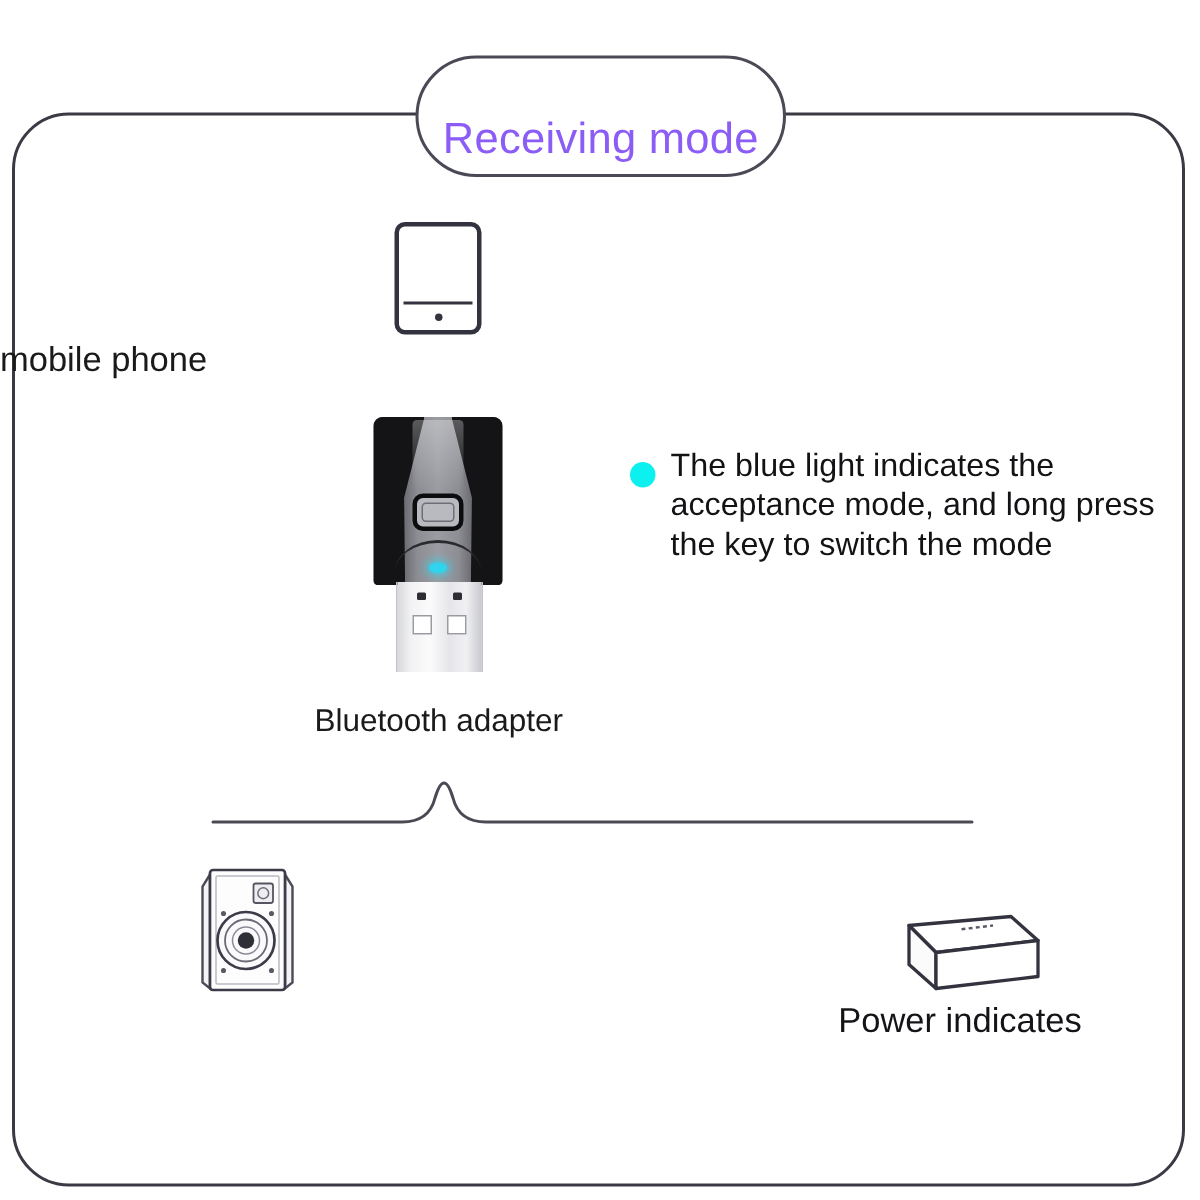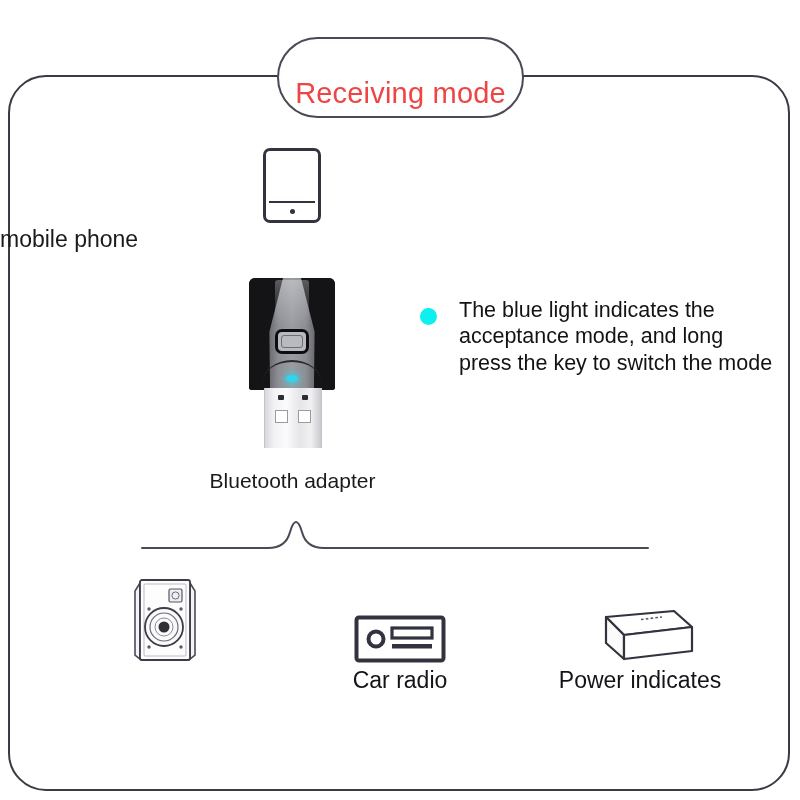--- a/index.html
+++ b/index.html
@@ -44,21 +44,21 @@
     border-radius: 42px;
     background: #ffffff;
     box-sizing: border-box;
     display: flex;
     align-items: center;
     justify-content: center;
     z-index: 5;
   }
   .title-pill .title-text {
     font-size: 29px;
-    color: #ef4444;
+    color: #8b5cf6;
     letter-spacing: 0.2px;
     line-height: 1;
     white-space: nowrap;
     margin-top: 31px;
   }
 
   
   .phone-wrap {
     position: absolute;
     left: 263px;
@@ -255,21 +255,20 @@
     width: 17px;
     height: 17px;
     border-radius: 50%;
     background: #0cf0f0;
     margin-top: 11px;
   }
   .note-text {
     font-size: 21.5px;
     line-height: 1.23;
     color: #131316;
-    margin-left: 12px;
   }
 
   
   .brace {
     position: absolute;
     left: 140px;
     top: 520px;
     width: 510px;
     height: 32px;
   }
@@ -361,31 +360,20 @@
         <circle cx="38" cy="50" r="9" stroke="#8b8b96" stroke-width="1" fill="none"></circle>
         <circle cx="38" cy="50" r="5.5" fill="#2f2f38"></circle>
         <circle cx="23" cy="32" r="1.7" fill="#5a5a66"></circle>
         <circle cx="55" cy="32" r="1.7" fill="#5a5a66"></circle>
         <circle cx="23" cy="70" r="1.7" fill="#5a5a66"></circle>
         <circle cx="55" cy="70" r="1.7" fill="#5a5a66"></circle>
       </svg>
     </div>
   </div>
 
-  <div class="dev dev-radio">
-    <div class="dev-art">
-      <svg width="92" height="48" viewBox="0 0 92 48" fill="none" aria-hidden="true">
-        <rect x="2.5" y="2.5" width="87" height="43" rx="2.5" stroke="#33333f" stroke-width="4" fill="#ffffff"></rect>
-        <circle cx="22" cy="24" r="7.5" stroke="#33333f" stroke-width="4" fill="#ffffff"></circle>
-        <rect x="38" y="13" width="40" height="10" stroke="#33333f" stroke-width="3.2" fill="#ffffff"></rect>
-        <rect x="38" y="29" width="40" height="4.5" fill="#33333f"></rect>
-      </svg>
-    </div>
-    <div class="dev-label">Car radio</div>
-  </div>
 
   <div class="dev dev-amp">
     <div class="dev-art">
       <svg width="112" height="58" viewBox="0 0 112 58" fill="none" aria-hidden="true">
         <path d="M22 12 L90 6 L108 22 L40 30 Z" stroke="#33333f" stroke-width="2.2" fill="#ffffff" stroke-linejoin="round"></path>
         <path d="M22 12 L22 38 L40 54 L40 30 Z" stroke="#33333f" stroke-width="2.2" fill="#fbfbfc" stroke-linejoin="round"></path>
         <path d="M40 30 L40 54 L108 46 L108 22 Z" stroke="#33333f" stroke-width="2.2" fill="#ffffff" stroke-linejoin="round"></path>
         <path d="M57 14.5 L78 12" stroke="#5a5a66" stroke-width="1.6" stroke-dasharray="2.6 2.2"></path>
       </svg>
     </div>

